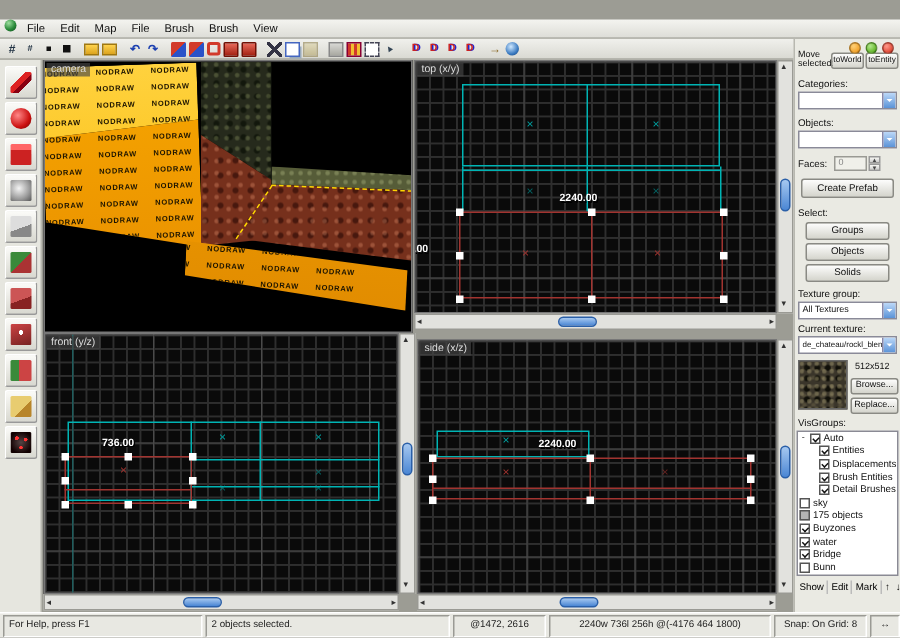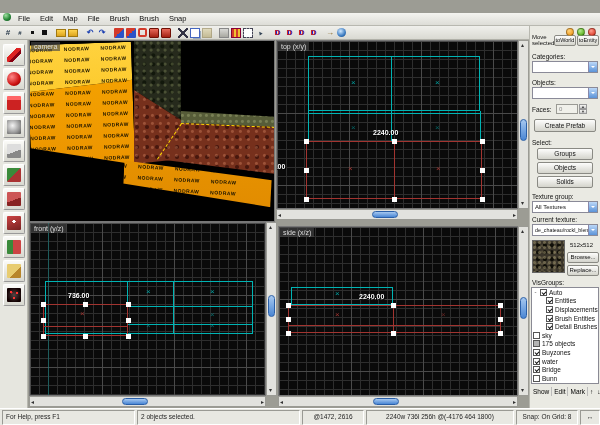--- a/index.html
+++ b/index.html
@@ -118,21 +118,21 @@
 
 
   <div class="menubar">
     <div class="doc-icon"></div>
     <div class="menu-item">File</div>
     <div class="menu-item">Edit</div>
     <div class="menu-item">Map</div>
     <div class="menu-item">File</div>
     <div class="menu-item">Brush</div>
     <div class="menu-item">Brush</div>
-    <div class="menu-item">Snap</div>
+    <div class="menu-item">View</div>
     <div class="wc-group" style="top:15px;">
       <div class="wc wc-min"></div>
       <div class="wc wc-max"></div>
       <div class="wc wc-close"></div>
     </div>
   </div>
 
   <div class="toolbar">
     <div class="tbi i-grid"></div>
     <div class="tbi i-grid3"></div>

